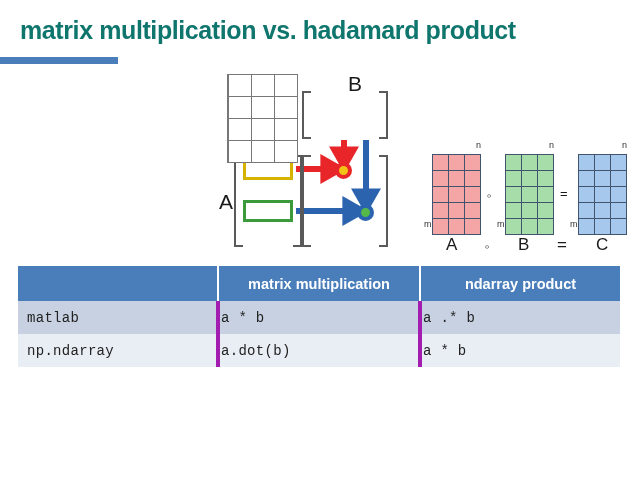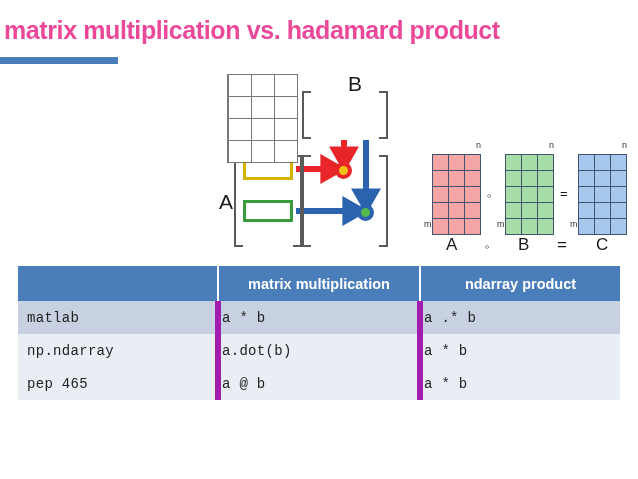--- a/index.html
+++ b/index.html
@@ -11,25 +11,25 @@
     width: 638px;
     height: 479px;
     position: relative;
     overflow: hidden;
     font-family: "Liberation Sans", sans-serif;
   }
 
   
   .slide-title {
     position: absolute;
-    left: 4px;
+    left: 20px;
     top: 16px;
     font-size: 25px;
     font-weight: bold;
-    color: #ec4899;
+    color: #0f766e;
     letter-spacing: -0.4px;
     white-space: nowrap;
     font-family: "Liberation Sans", sans-serif;
   }
   .title-rule {
     position: absolute;
     left: 0px;
     top: 57px;
     width: 118px;
     height: 7px;
@@ -210,21 +210,21 @@
     text-align: center;
     border-right: 2px solid #ffffff;
     font-family: "Liberation Sans", sans-serif;
     margin-top: 41px;
   }
   #compare-table th:last-child { border-right: none; }
   #compare-table td {
     height: 31px;
     font-size: 14px;
     color: #222;
-    border-right: 6px solid #a21caf;
+    border-right: 4px solid #a21caf;
     font-family: "Liberation Mono", monospace;
     letter-spacing: 0.3px;
   }
   #compare-table td:last-child { border-right: none; }
   #compare-table td.lang {
     text-align: left;
     padding-left: 9px;
   }
   #compare-table td.expr { text-align: left; }
   #compare-table tr.odd td  { background: #C8D1E2; }
@@ -457,19 +457,14 @@
     <tr class="odd">
       <td class="lang">matlab</td>
       <td class="expr">a * b</td>
       <td class="expr">a .* b</td>
     </tr>
     <tr class="even">
       <td class="lang">np.ndarray</td>
       <td class="expr">a.dot(b)</td>
       <td class="expr">a * b</td>
     </tr>
-    <tr class="even">
-      <td class="lang">pep 465</td>
-      <td class="expr">a @ b</td>
-      <td class="expr">a * b</td>
-    </tr>
   </tbody>
 </table>
 
 </body></html>

